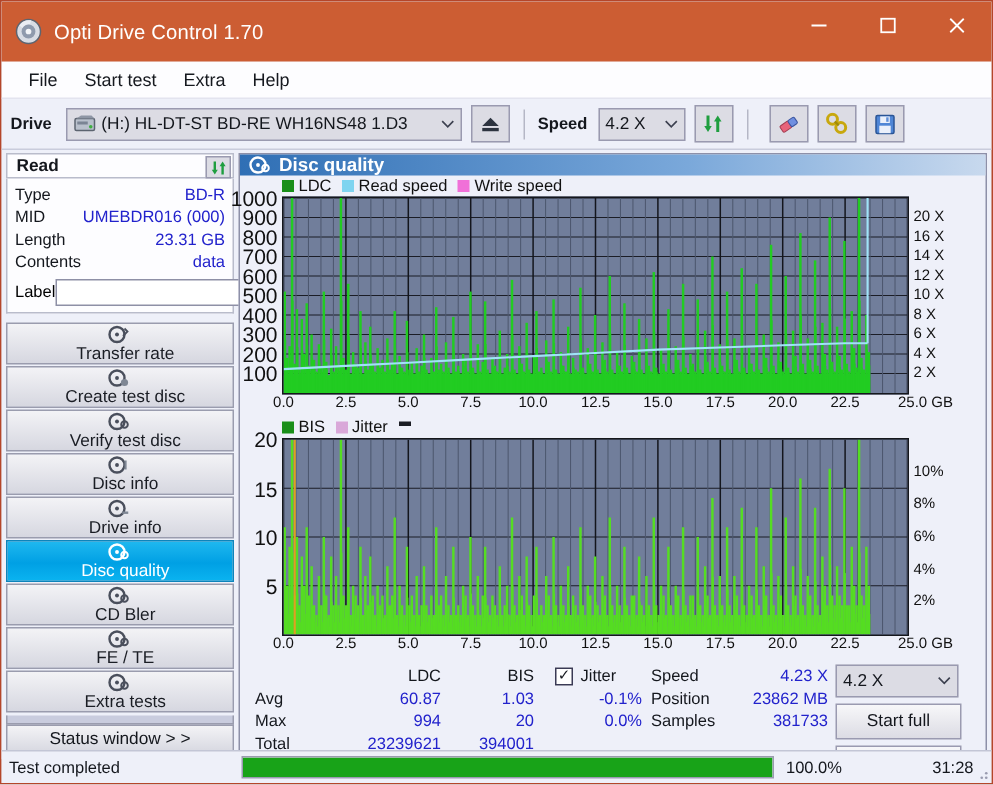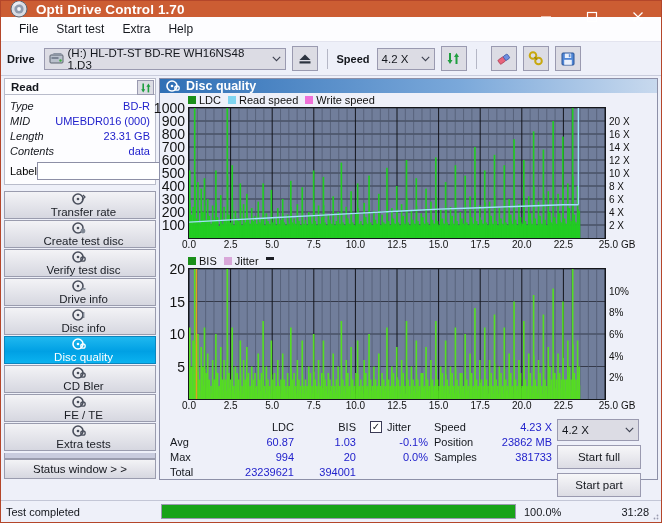--- a/index.html
+++ b/index.html
@@ -14,26 +14,25 @@
   #app {
     position: relative;
     width: 662px; height: 523px;
     background: #eef0f9;
     border: 1px solid #b4462a;
     overflow: hidden;
   }
 
   
   #titlebar {
-    height: 16px;
+    height: 40px;
     background: #cc5d33;
     display: flex; align-items: center;
     padding-left: 8px;
     position: relative;
-    font-weight: bold;
   }
   #titlebar .tb-icon {
     width: 20px; height: 20px;
     margin-right: 7px;
     display: flex; align-items: center; justify-content: center;
   }
   #titlebar .tb-title {
     color: #ffffff;
     font-size: 13.5px;
     letter-spacing: .1px;
@@ -72,21 +71,21 @@
     height: 22px;
     background: #dcdce4;
     border: 1px solid #9a9ab0;
     display: flex; align-items: center;
     padding: 0 4px;
     font-size: 11.5px;
     color: #14171d;
     position: relative;
   }
   .combo .chev { margin-left: auto; padding-left: 6px; color: #4a4a60; font-size: 9px; }
-  #drive-combo { width: 242px; margin-left: 9px; justify-content: space-between; }
+  #drive-combo { width: 264px; margin-left: 9px; justify-content: space-between; }
   #speed-combo { width: 58px; margin-left: 7px; }
   .tbtn {
     width: 24px; height: 24px;
     background: #dcdce4;
     border: 1px solid #9a9ab0;
     display: flex; align-items: center; justify-content: center;
     margin-left: 6px;
   }
   .tbtn.wide { width: 26px; height: 25px; }
   .sep { width: 1px; height: 20px; background: #b5b7c6; margin-left: 9px; }
@@ -117,21 +116,21 @@
     background: #dcdce4; border: 1px solid #9a9ab0;
     display: flex; align-items: center; justify-content: center;
   }
   .disc-body {
     background: #fdfdff;
     border: 1px solid #b9bccb;
     border-top: none;
     padding: 3px 5px 4px 5px;
   }
   .drow { display: flex; align-items: center; height: 15px; font-size: 11px; }
-  .drow .k { color: #14171d; font-style: italic; }
+  .drow .k { color: #14171d; }
   .drow .v { margin-left: auto; color: #2222cc; }
   .label-row { display: flex; align-items: center; margin-top: 3px; }
   .label-row .k { width: 36px; font-size: 11px; }
   .label-input {
     flex: 1; height: 18px;
     background: #fff; border: 1px solid #8e90a6;
     margin-right: 4px;
   }
   .disc-ico {
     width: 19px; height: 19px;
@@ -466,34 +465,34 @@
                 <circle cx="11" cy="9" r="2.2" fill="none" stroke="#4a4f5c" stroke-width="1.3"></circle>
               </svg>
           </span>
           <span>Verify test disc</span>
         </div>
         <div class="navbtn">
           <span class="nico">
             <svg width="14" height="14" viewBox="0 0 14 14">
                 <circle cx="6" cy="7" r="5" fill="none" stroke="#4a4f5c" stroke-width="1.6"></circle>
                 <circle cx="6" cy="7" r="1.3" fill="#4a4f5c"></circle>
-                <rect x="9.5" y="9" width="4" height="1.6" fill="#7f8794"></rect>
+                <rect x="11" y="4" width="1.4" height="6" fill="#7f8794"></rect>
               </svg>
           </span>
-          <span>Drive info</span>
+          <span>Disc info</span>
         </div>
         <div class="navbtn">
           <span class="nico">
             <svg width="14" height="14" viewBox="0 0 14 14">
                 <circle cx="6" cy="7" r="5" fill="none" stroke="#4a4f5c" stroke-width="1.6"></circle>
                 <circle cx="6" cy="7" r="1.3" fill="#4a4f5c"></circle>
-                <rect x="11" y="4" width="1.4" height="6" fill="#7f8794"></rect>
+                <rect x="9.5" y="9" width="4" height="1.6" fill="#7f8794"></rect>
               </svg>
           </span>
-          <span>Disc info</span>
+          <span>Drive info</span>
         </div>
         <div class="navbtn active">
           <span class="nico">
             <svg width="14" height="14" viewBox="0 0 14 14">
                 <circle cx="6" cy="7" r="5" fill="none" stroke="#ffffff" stroke-width="1.6"></circle>
                 <circle cx="6" cy="7" r="1.3" fill="#ffffff"></circle>
                 <circle cx="11" cy="9" r="2.2" fill="none" stroke="#ffffff" stroke-width="1.3"></circle>
               </svg>
           </span>
           <span>Disc quality</span>

